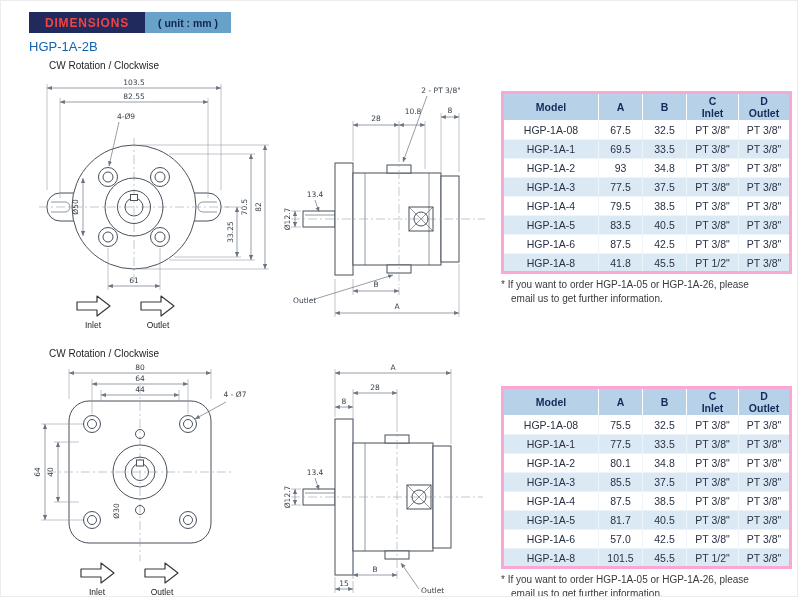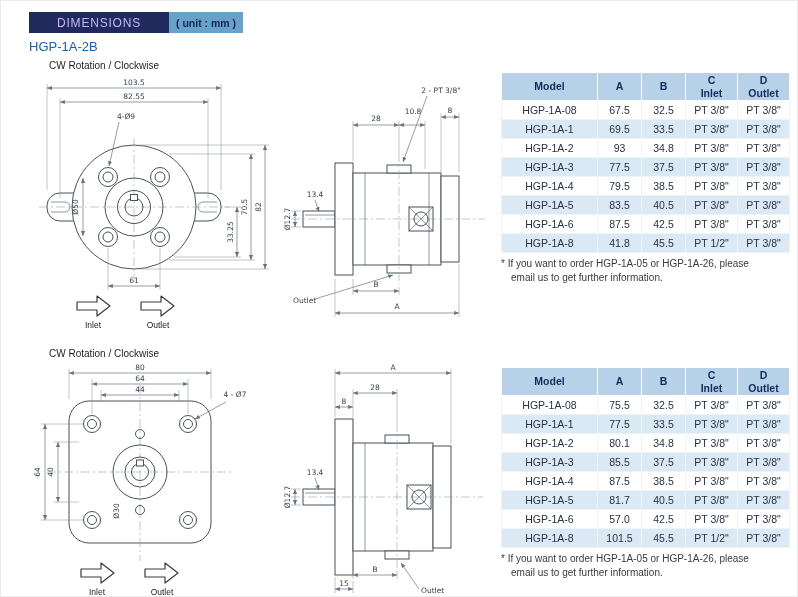--- a/index.html
+++ b/index.html
@@ -5,44 +5,44 @@
   * { margin:0; padding:0; box-sizing:border-box; }
   html,body { background:#ffffff; }
   .page {
     position:relative; width:798px; height:597px; background:#ffffff;
     font-family:"Liberation Sans","DejaVu Sans",sans-serif; overflow:hidden;
     border:1px solid #ececec;
   }
   
   .banner { position:absolute; left:28px; top:11px; display:flex; height:21px; }
   .banner-dark {
-    background:var(--banner-navy,#202a5c); color:#c4b5fd; font-size:12px; font-weight:normal;
-    letter-spacing:.8px; padding:0 28px; display:flex; align-items:center;
+    background:var(--banner-navy,#202a5c); color:#ef4444; font-size:12px; font-weight:bold;
+    letter-spacing:.8px; padding:0 16px; display:flex; align-items:center;
   }
   .banner-light {
     background:var(--banner-blue,#68a2cb); color:#14254d; font-size:10.5px; font-weight:bold;
-    padding:0 7px; display:flex; align-items:center;
+    padding:0 13px; display:flex; align-items:center;
   }
   
   .sec { position:absolute; left:28px; width:762px; }
   #sec1 { top:38px; height:290px; }
   #sec2 { top:326px; height:268px; }
   .sec-title { color:var(--heading-blue,#1464ae); font-weight:normal; font-size:13px; }
   .rot-label { position:absolute; left:20px; top:21px; font-size:10px; color:#1d1d1d; }
   svg.front { position:absolute; left:0; }
   svg.side  { position:absolute; left:254px; }
   #sec1 svg.front { top:33px; } #sec1 svg.side { top:30px; }
   #sec2 svg.front { top:36px; } #sec2 svg.side { top:32px; }
   
   .table-block { position:absolute; left:472px; width:290px; }
   #sec1 .table-block { top:33px; }
   #sec2 .table-block { top:40px; }
   table.dim-table {
     border-collapse:collapse; width:288px; font-size:10.5px; color:#2a3144;
-    border:1px solid #f9a8d4; table-layout:fixed;
+    border:3px solid #f9a8d4; table-layout:fixed;margin-top:19px;
   }
   table.dim-table th {
     background:var(--table-header-bg,#b7d2e8); color:#16295a; font-weight:bold;
     border:1px solid #ffffff; height:28px; font-size:10.5px; line-height:1.15; padding:1px;
   }
   table.dim-table td {
     text-align:center; border:1px solid #edf4fa; height:19px; padding:1px 2px;
   }
   table.dim-table tbody tr:nth-child(even) { background:var(--row-alt-bg,#dbe9f5); }
   .note { margin-top:4px; font-size:10px; color:#3a3a3a; line-height:1.4; }

